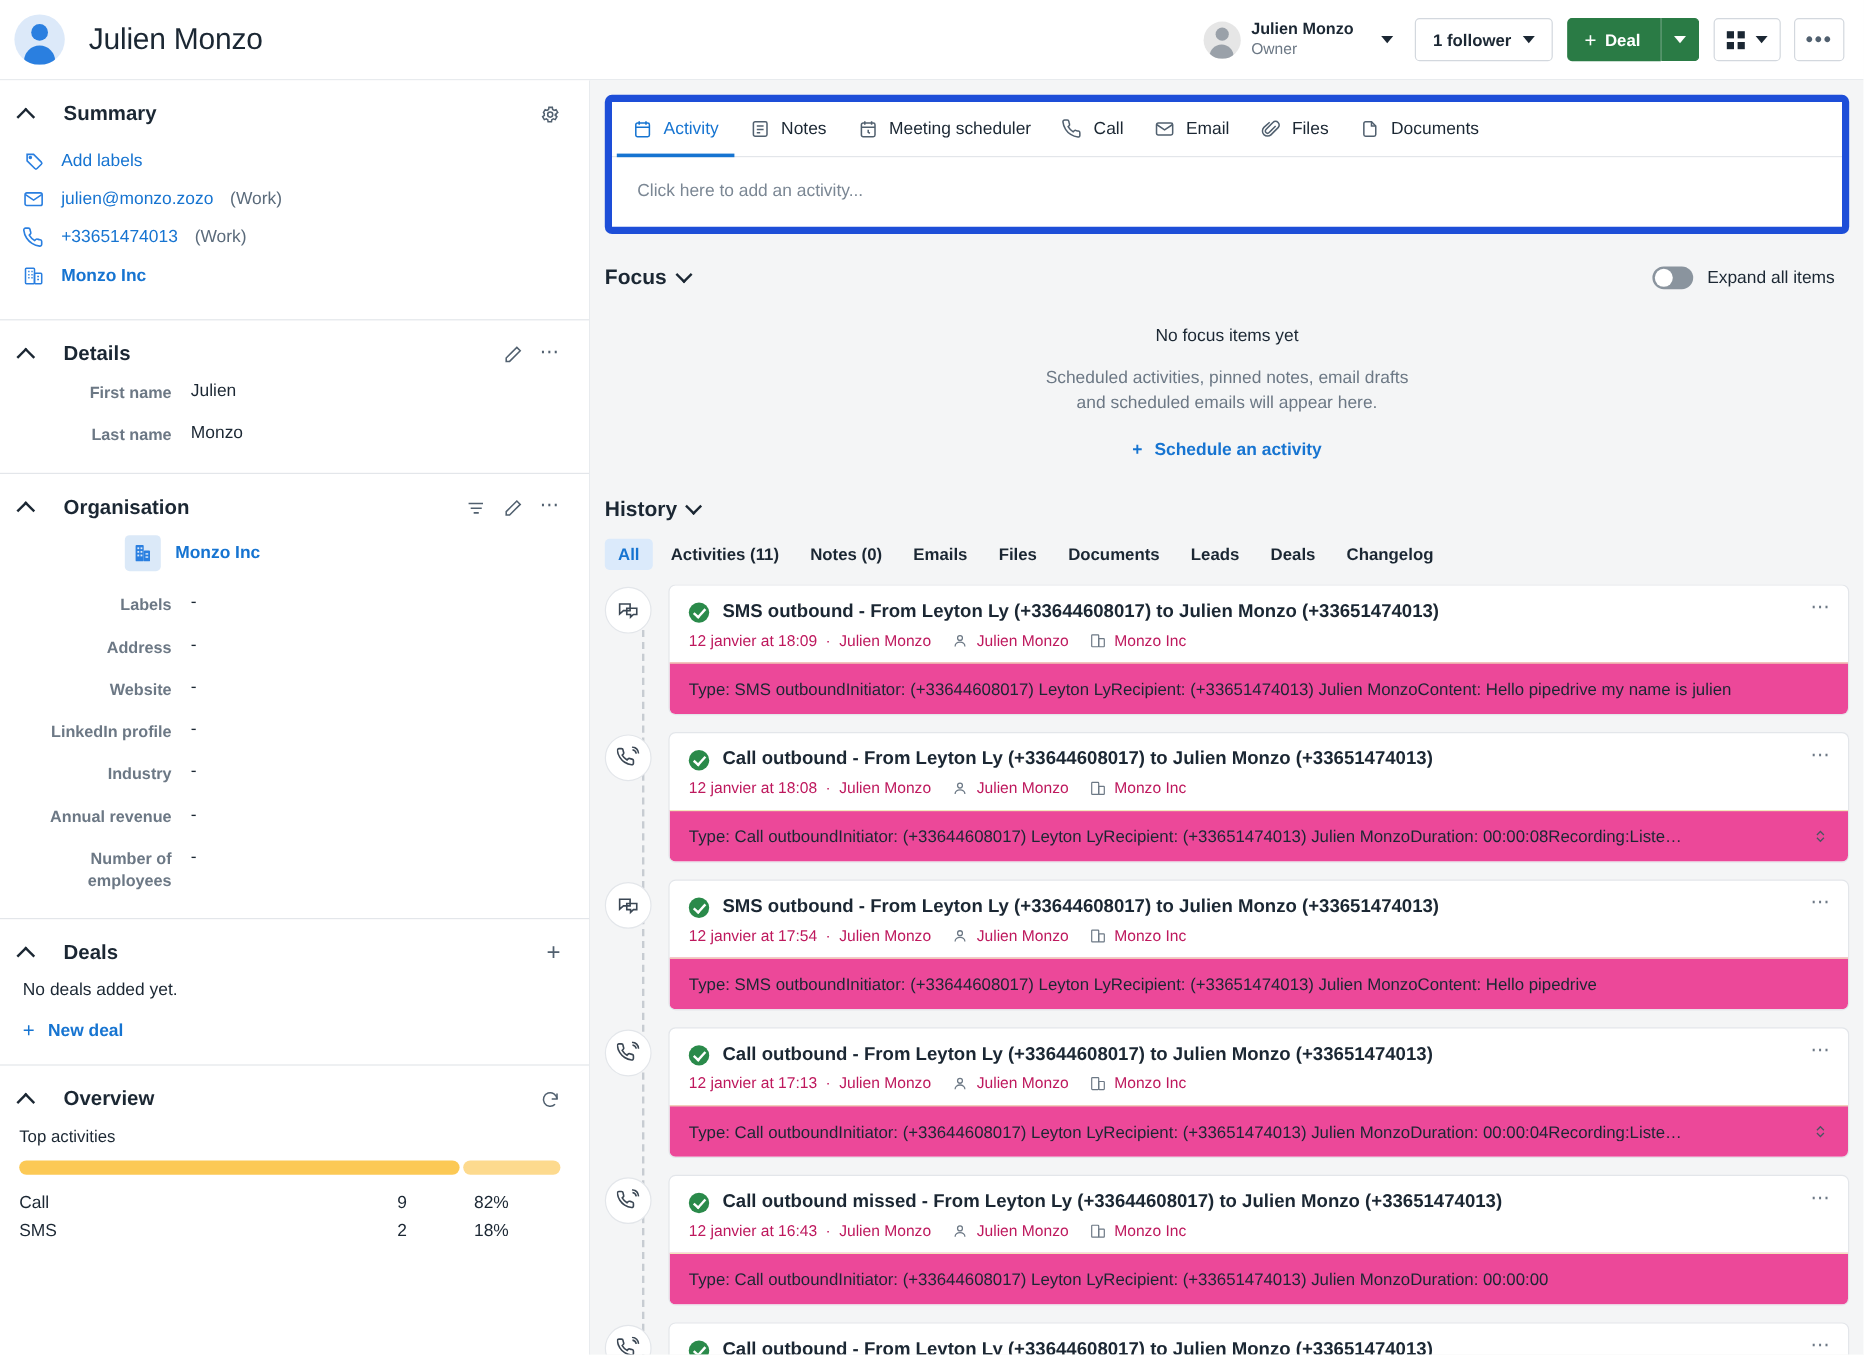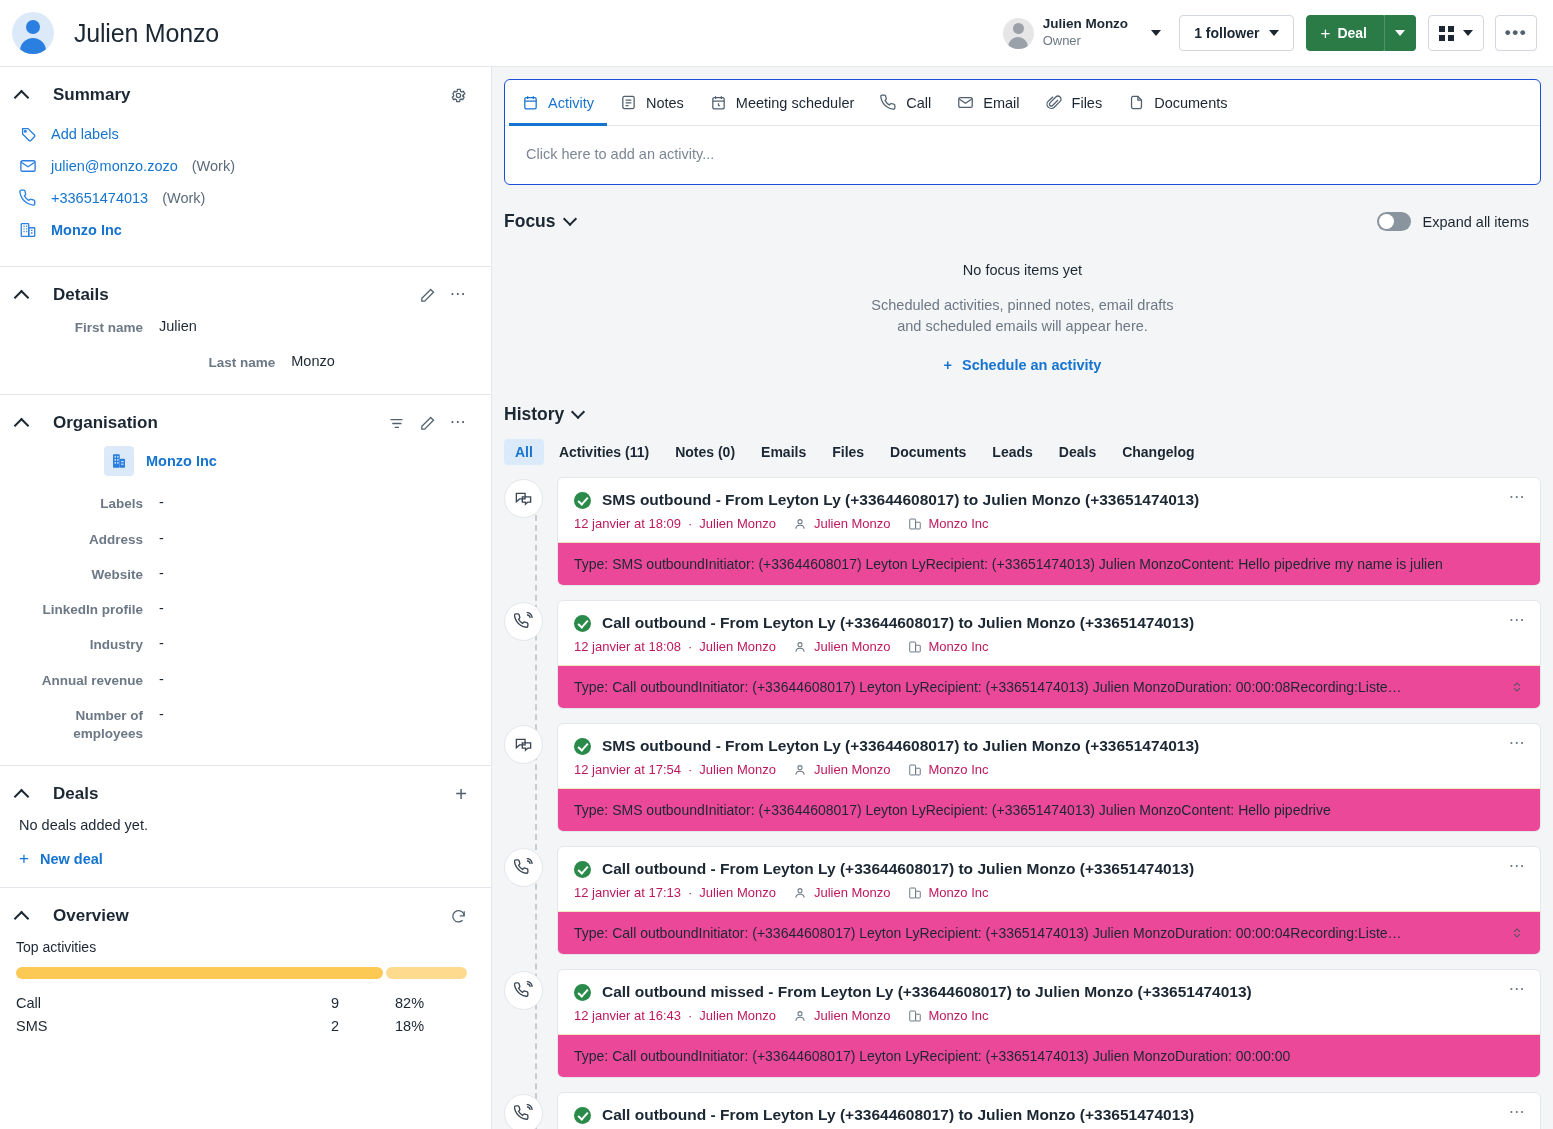--- a/index.html
+++ b/index.html
@@ -141,21 +141,21 @@
   .bar-track { display: flex; height: 12px; gap: 3px; margin-bottom: 13px; }
   .bar-seg { border-radius: 6px; }
   .stat-row { display: flex; font-size: 14.5px; color: #1b2733; line-height: 1.55; }
   .stat-name { flex: 1 1 auto; }
   .stat-count { width: 120px; text-align: center; }
   .stat-pct { width: 72px; text-align: left; }
 
   
   .content { flex: 1 1 auto; background: #f4f5f6; overflow: hidden;
              display: flex; flex-direction: column; min-width: 0; }
-  .card-top { background: #fff; margin: 12px 12px 0 12px; border: 1px solid #1d4ed8;
+  .card-top { background: #fff; margin: 12px 12px 0 12px; border: 6px solid #1d4ed8;
               border-radius: 6px; flex: none; }
   .tabs { display: flex; align-items: center; padding: 0 4px; border-bottom: 1px solid #e3e6ea; }
   .tab {
     display: flex; align-items: center; gap: 9px; padding: 14px 13px 12px 13px;
     font-size: 14.5px; color: #1b2733; cursor: pointer;
     border-bottom: 3px solid transparent; margin-bottom: -1px;
   }
   .tab.active { color: #1674d1; border-bottom-color: #1674d1; font-weight: 400; }
   .tab .ticon { width: 17px; height: 17px; flex: none; color: #51606f; }
   .tab.active .ticon { color: #1674d1; }
@@ -351,21 +351,21 @@
                 <path d="M16.5 3.5 20.5 7.5 8 20H4v-4z"></path>
               </svg>
             </span>
           <span class="ellipsis-ico">⋯</span>
         </span>
       </div>
       <div class="field-row">
         <span class="field-label">First name</span>
         <span class="field-val">Julien</span>
       </div>
-      <div class="field-row" style="margin-bottom:2px;justify-content:center;">
+      <div class="field-row" style="margin-bottom:2px;">
         <span class="field-label">Last name</span>
         <span class="field-val">Monzo</span>
       </div>
     </div>
 
     <div class="panel">
       <div class="panel-head">
         <span class="chev-up"></span>
         <span class="panel-title">Organisation</span>
         <span class="panel-actions">

